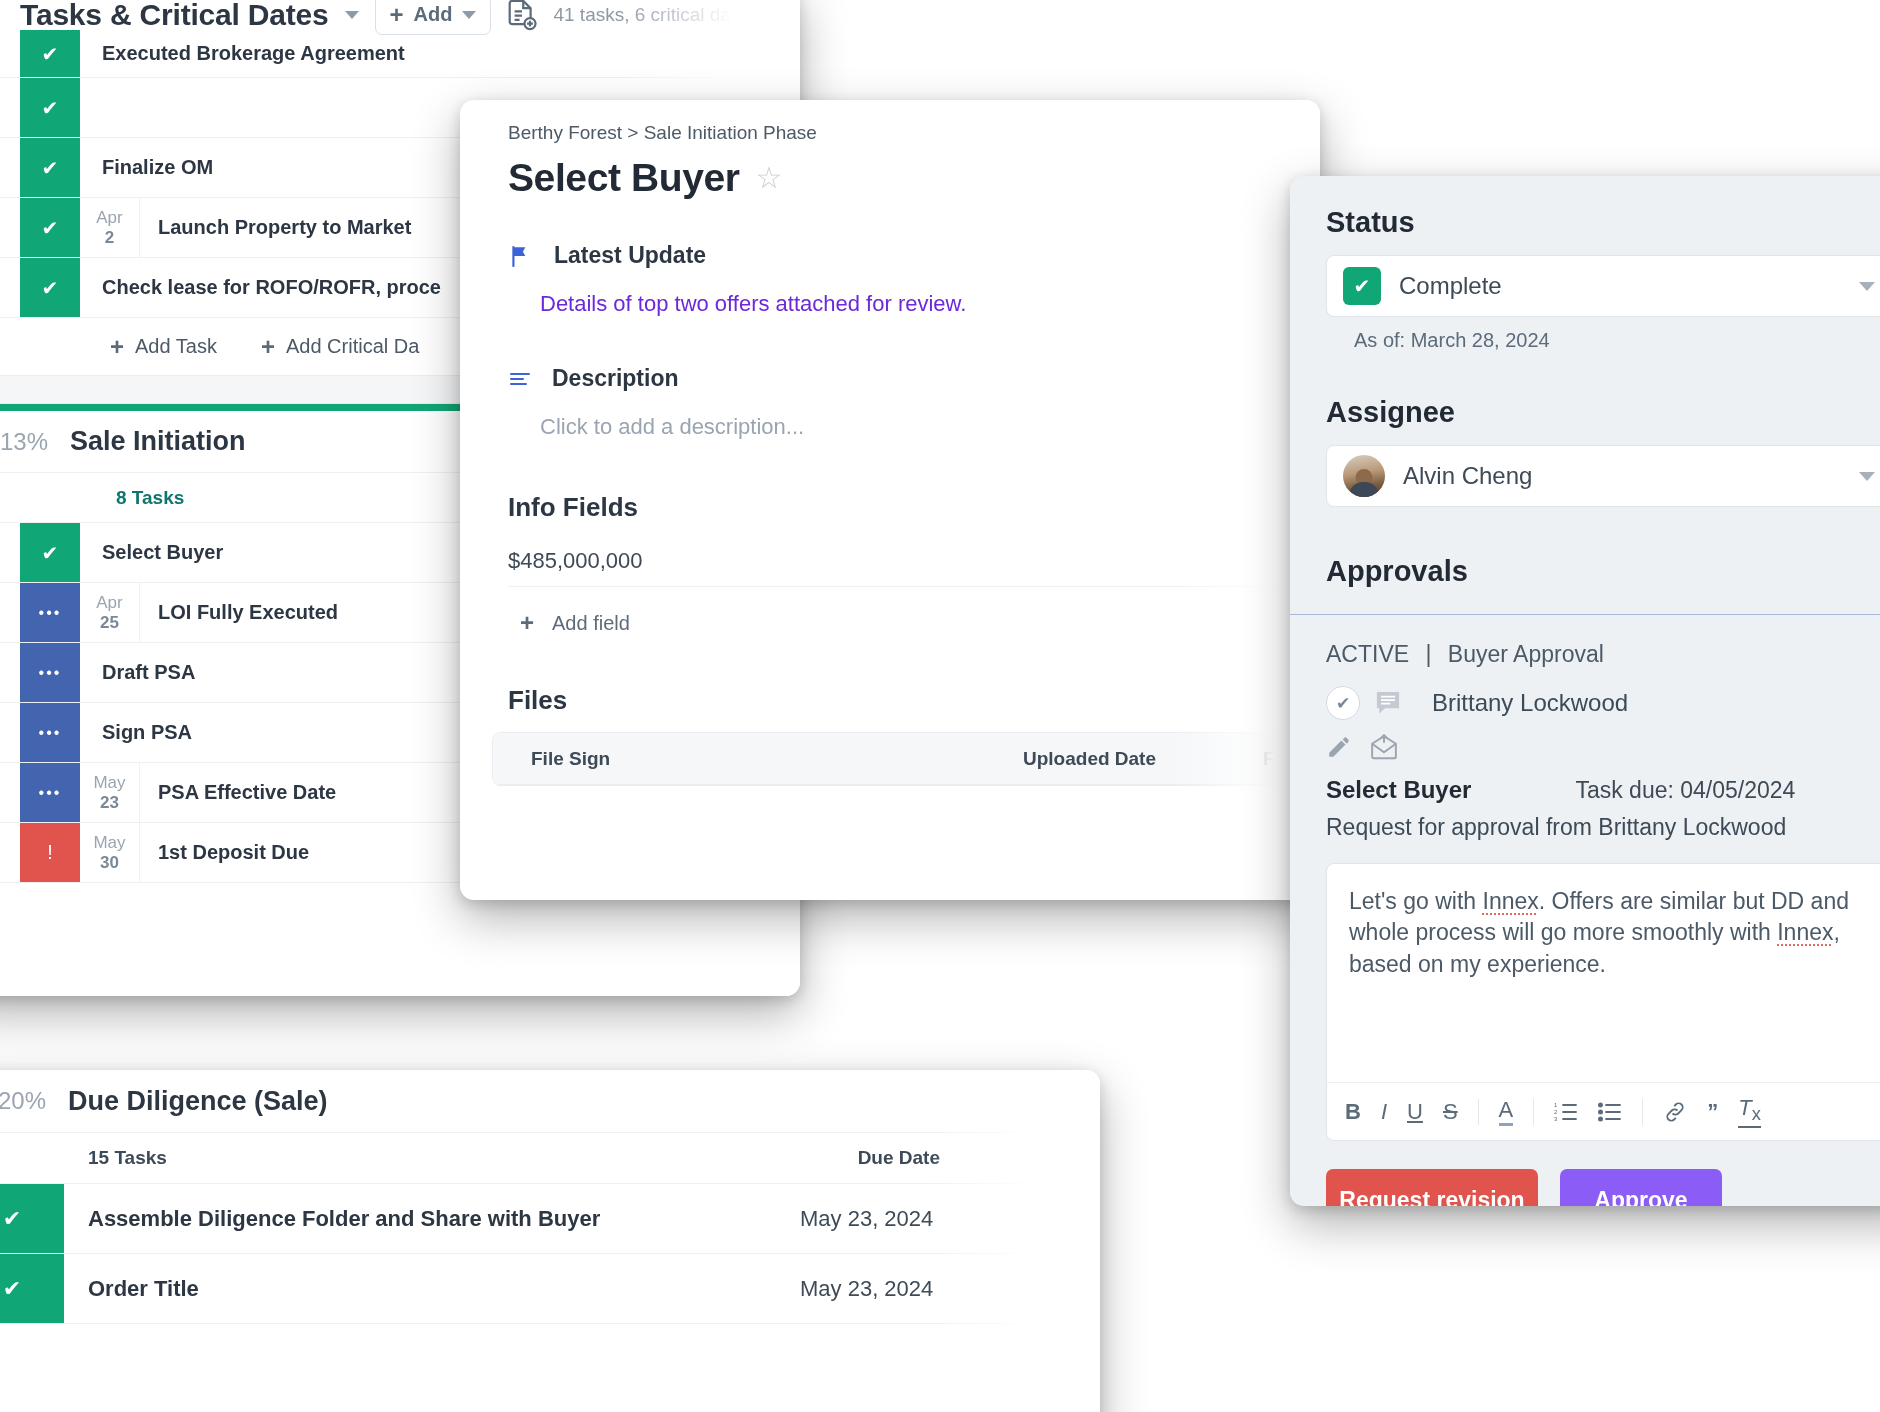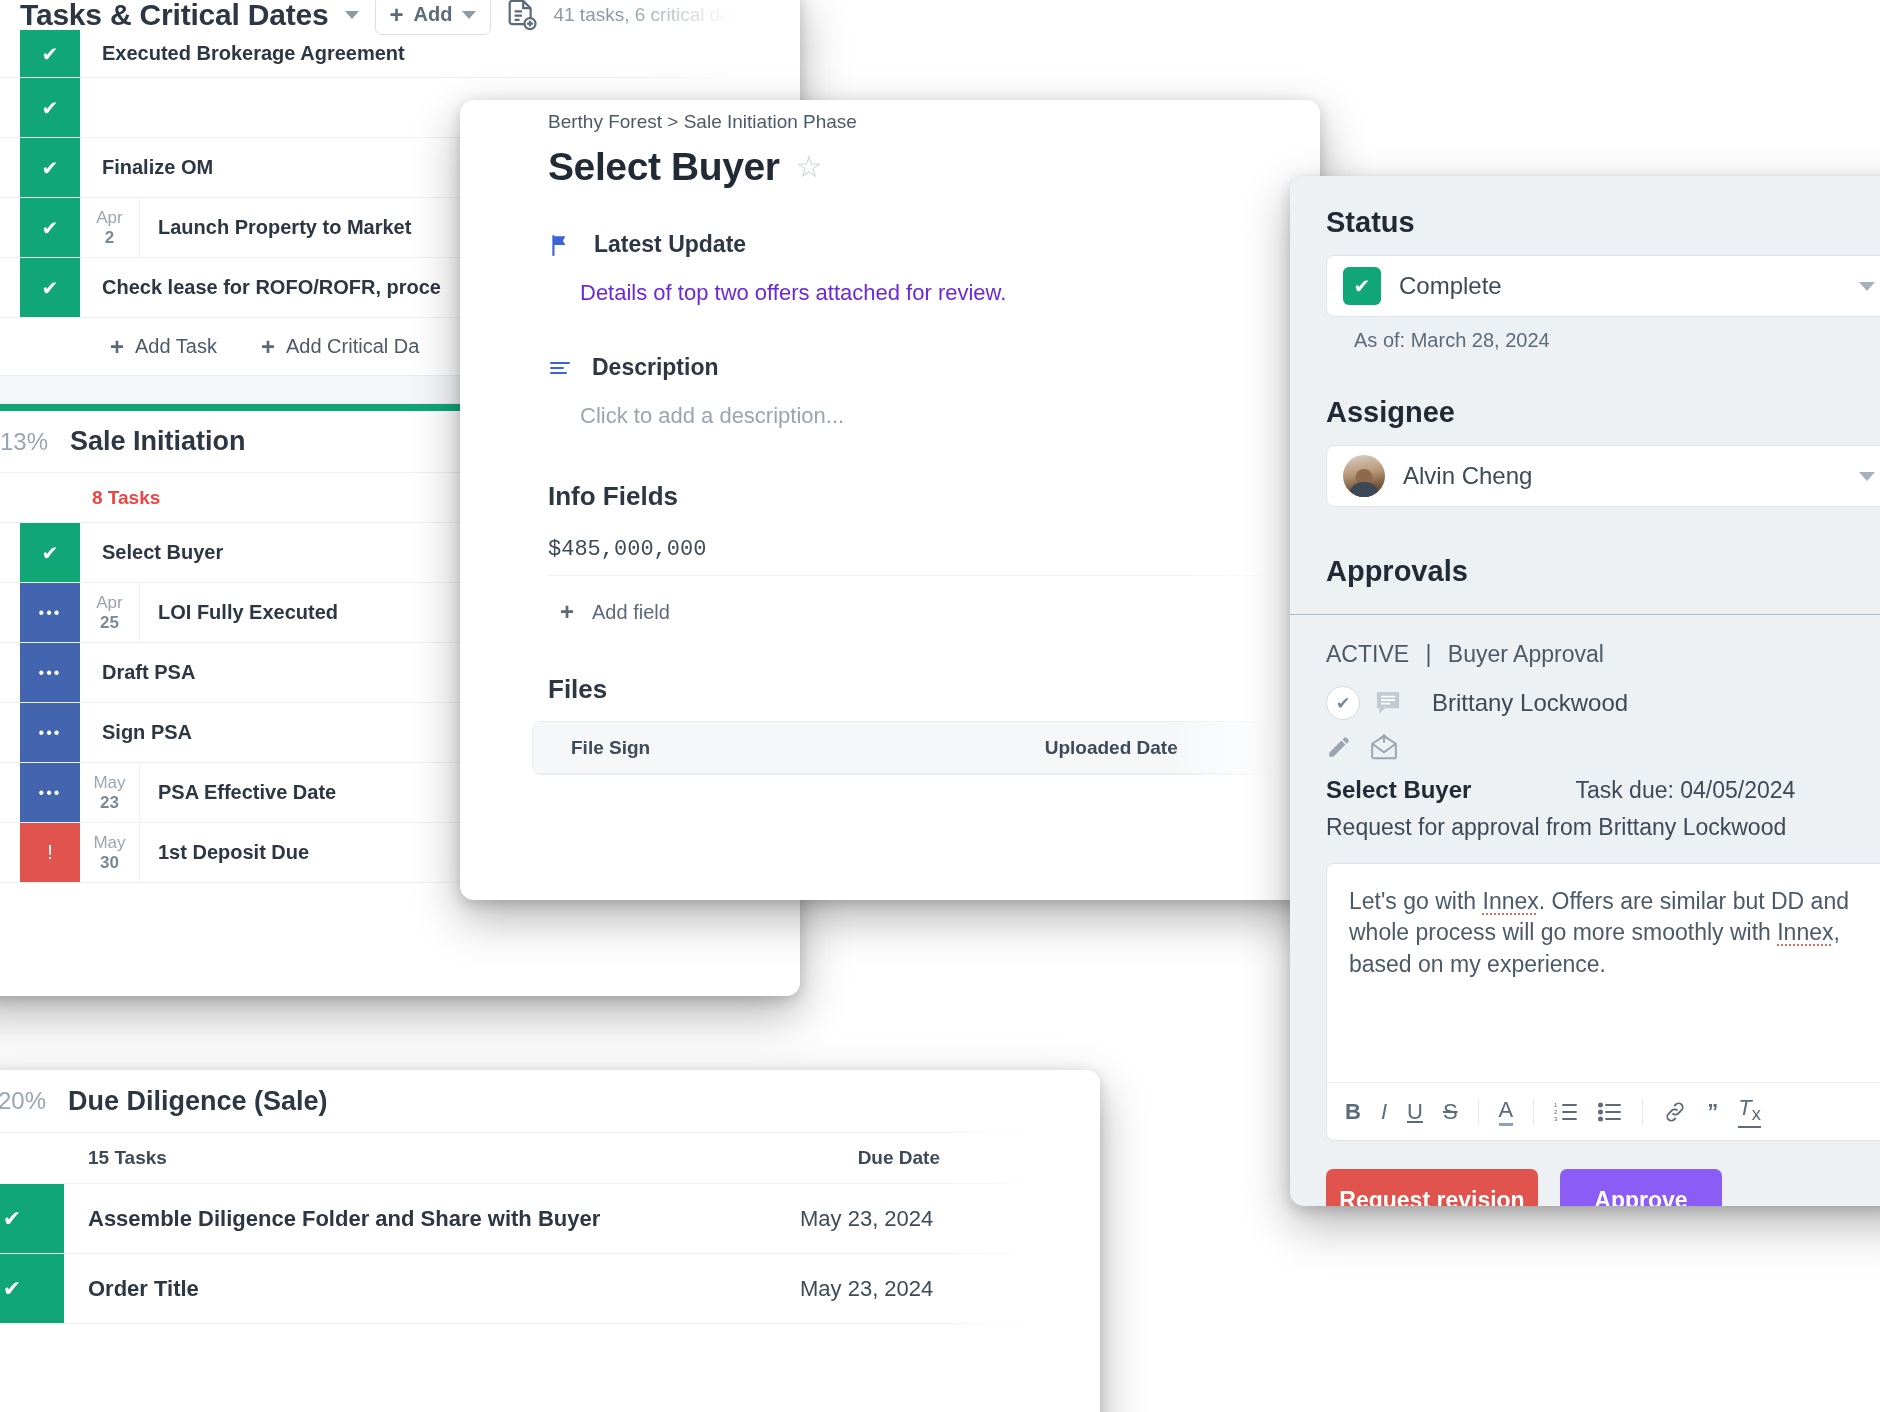--- a/index.html
+++ b/index.html
@@ -61,48 +61,48 @@
   .a-addbar { display:flex; align-items:center; gap:44px; height:58px; padding-left:150px; background:#fff; border-bottom:1px solid #e9edf1;}
   .a-addbar a { display:flex;align-items:center;gap:11px;font-size:20px;color:#4c5967; text-decoration:none; white-space:nowrap;}
   .a-gap { height:28px; background:#f4f6f8; border-bottom:1px solid #e9edf1;}
   .prog { height:7px; display:flex; }
   .prog .g { background:#10a675; }
   .prog .b { background:#5267bd; }
   .phase-row { display:flex; align-items:center; height:62px; border-bottom:1px solid #eef1f4; }
   .phase-pct { width:110px; text-align:right; padding-right:22px; font-size:24px; color:#9aa5b1; }
   .phase-name { font-size:27px; font-weight:bold; color:#2d3643; }
   .sub-row { display:flex; align-items:center; height:50px; border-bottom:1px solid #eef1f4; padding-left:132px; }
-  .sub-row span { font-size:19px;font-weight:bold;color:#ef4444; }
+  .sub-row span { font-size:19px;font-weight:bold;color:#0f766e;margin-left:24px; }
 
   .star-ic { font-size:26px; line-height:1; }
   .star-on { color:#f9c23c; }
   .star-off { color:#c7ced6; }
 
   
   #cardB { left:460px; top:100px; width:860px; height:800px; z-index:2; }
-  #cardB .inner { padding:11px 0 0 0; height:100%; position:relative;margin-left:40px; }
+  #cardB .inner { padding:22px 0 0 0; height:100%; position:relative; }
   #cardB .mask-r {
     position:absolute; right:0; top:0; width:150px; height:100%;
     background: linear-gradient(to right, rgba(255,255,255,0) 0%, #fff 70%);
     pointer-events:none; z-index:6;
   }
   .bcrumb { padding-left:48px; font-size:19px; color:#4c5967; }
   .b-title-row { display:flex;align-items:center;gap:16px; padding-left:48px; margin-top:12px; }
   .b-title { font-size:39px; font-weight:bold; color:#222a35; letter-spacing:-.4px; }
   .b-meta { padding-left:68px; margin-top:16px; }
   .b-meta .tag { display:flex;align-items:center;gap:11px; font-size:20px; color:#5c6b7a; }
   .b-meta .prop { margin-top:20px; font-size:20px; color:#6b7886; }
   .sec-head { display:flex; align-items:center; gap:20px; padding-left:48px; margin-top:42px; }
   .sec-head .lbl { font-size:23px;font-weight:bold;color:#2d3643; }
   .sec-body { padding-left:80px; margin-top:22px; font-size:22px; color:#6d28d9; }
   .sec-body.muted { color:#9aa5b1; }
   .plain-head { padding-left:48px; font-size:26px; font-weight:bold; color:#2d3643; }
   .info-row { display:flex; align-items:center; height:52px; margin-left:48px; margin-right:20px; border-bottom:1px solid #eef1f4; }
   .info-row .k { flex:1; font-size:22px; color:#3d4a57; }
-  .info-row .v { font-size:22px; color:#3d4a57; padding-right:200px;font-family:Liberation Mono, monospace;}
+  .info-row .v { font-size:22px; color:#3d4a57; padding-right:200px;}
   .addfield { display:flex;align-items:center;gap:18px; margin-left:60px; margin-top:24px; font-size:20px; color:#5c6b7a; }
   .ftable { margin:16px 20px 0 32px; border:1px solid #e9edf1; border-radius:8px; overflow:hidden; }
   .fhead { display:flex; background:#f5f7f9; height:52px; align-items:center; border-bottom:1px solid #e9edf1;}
   .fhead div { font-size:19px;font-weight:bold;color:#3d4a57; }
 
   
   #cardC { left:1290px; top:176px; width:640px; height:1030px; z-index:3; background:#eef1f4; }
   .c-pad { padding:30px 36px 0 36px; }
   .c-h { font-size:29px; font-weight:bold; color:#222a35; }
   .c-select {

